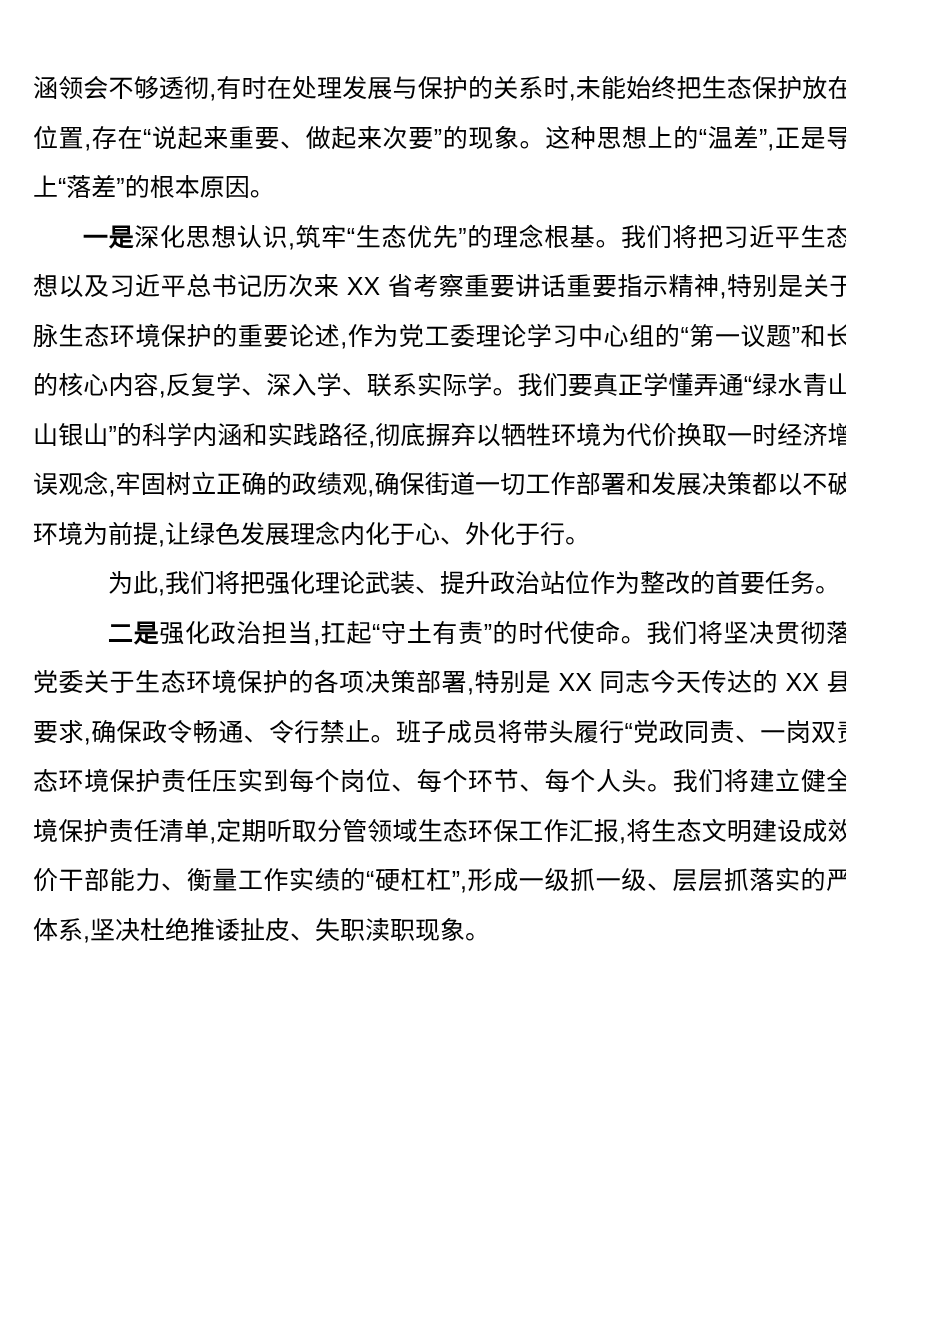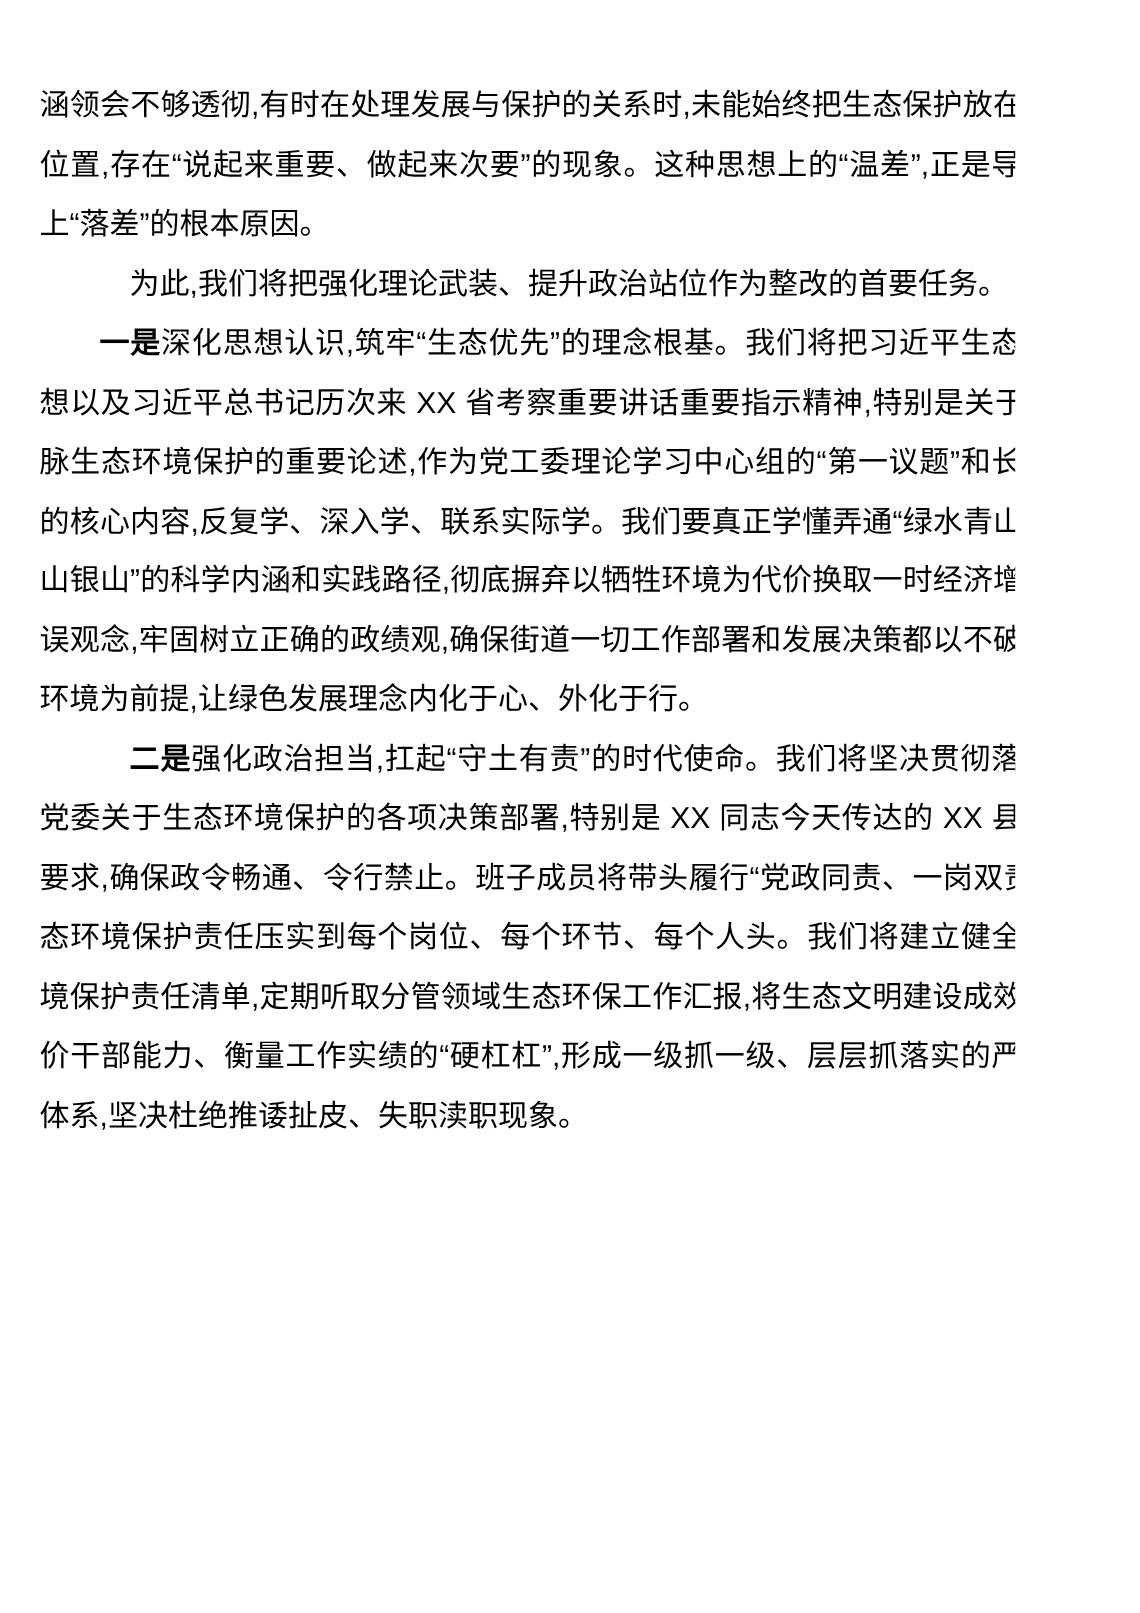--- a/index.html
+++ b/index.html
@@ -37,21 +37,21 @@
   .lead { font-weight: 700; }
 </style>
 </head>
 <body>
 
 <div class="page">
   <div class="content">
 
     <p class="para"><b class="lead"></b><span>涵领会不够透彻,有时在处理发展与保护的关系时,未能始终把生态保护放在压倒性位置,存在“说起来重要、做起来次要”的现象。这种思想上的“温差”,正是导致行动上“落差”的根本原因。</span></p>
 
+    <p class="para indent-sm"><b class="lead">一是</b><span>深化思想认识,筑牢“生态优先”的理念根基。我们将把习近平生态文明思想以及习近平总书记历次来 XX 省考察重要讲话重要指示精神,特别是关于 XX 山脉生态环境保护的重要论述,作为党工委理论学习中心组的“第一议题”和长期坚持的核心内容,反复学、深入学、联系实际学。我们要真正学懂弄通“绿水青山就是金山银山”的科学内涵和实践路径,彻底摒弃以牺牲环境为代价换取一时经济增长的错误观念,牢固树立正确的政绩观,确保街道一切工作部署和发展决策都以不破坏生态环境为前提,让绿色发展理念内化于心、外化于行。</span></p>
+
     <p class="para indent-lg"><b class="lead"></b><span>为此,我们将把强化理论武装、提升政治站位作为整改的首要任务。</span></p>
-
-    <p class="para indent-sm"><b class="lead">一是</b><span>深化思想认识,筑牢“生态优先”的理念根基。我们将把习近平生态文明思想以及习近平总书记历次来 XX 省考察重要讲话重要指示精神,特别是关于 XX 山脉生态环境保护的重要论述,作为党工委理论学习中心组的“第一议题”和长期坚持的核心内容,反复学、深入学、联系实际学。我们要真正学懂弄通“绿水青山就是金山银山”的科学内涵和实践路径,彻底摒弃以牺牲环境为代价换取一时经济增长的错误观念,牢固树立正确的政绩观,确保街道一切工作部署和发展决策都以不破坏生态环境为前提,让绿色发展理念内化于心、外化于行。</span></p>
 
     <p class="para indent-lg"><b class="lead">二是</b><span>强化政治担当,扛起“守土有责”的时代使命。我们将坚决贯彻落实上级党委关于生态环境保护的各项决策部署,特别是 XX 同志今天传达的 XX 县委五个要求,确保政令畅通、令行禁止。班子成员将带头履行“党政同责、一岗双责”,把生态环境保护责任压实到每个岗位、每个环节、每个人头。我们将建立健全生态环境保护责任清单,定期听取分管领域生态环保工作汇报,将生态文明建设成效作为评价干部能力、衡量工作实绩的“硬杠杠”,形成一级抓一级、层层抓落实的严密责任体系,坚决杜绝推诿扯皮、失职渎职现象。</span></p>
 
 
   </div>
 </div>
 
 </body></html>

